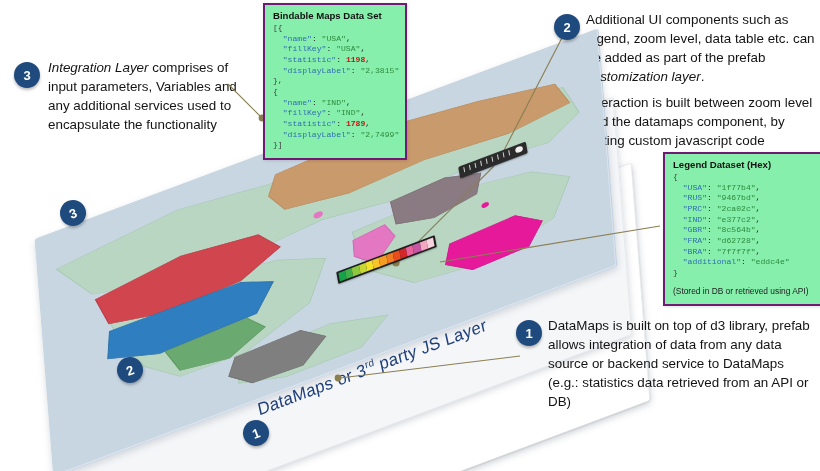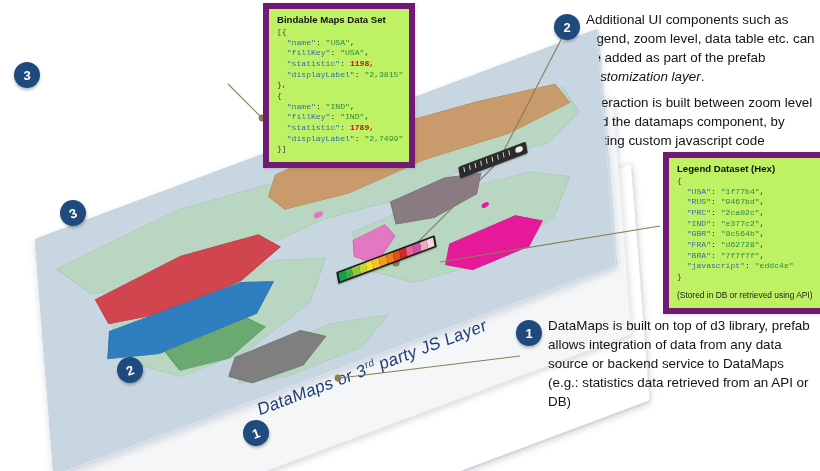--- a/index.html
+++ b/index.html
@@ -89,22 +89,22 @@
   }
   #note-3{left:48px;top:58px;width:210px;}
   #note-2a{left:586px;top:10px;width:230px;}
   #note-2b{left:586px;top:93px;width:230px;}
   #note-1{left:548px;top:316px;width:268px;}
   .note em{font-style:italic;}
 
   
   .codebox{
     position:absolute;
-    background:#bef264;
-    border:6px solid #701a75;
+    background:#86efac;
+    border:2px solid #701a75;
     box-shadow:1px 1px 3px rgba(0,0,0,.12);
     font-family:"Liberation Sans","DejaVu Sans",sans-serif;
     padding:5px 8px 7px 8px;
     z-index:30;
   }
   .codebox .cb-title{
     font-size:9.6px;font-weight:bold;color:#111;margin-bottom:2px;
   }
   .codebox pre{
     margin:0;font-family:"Liberation Mono","DejaVu Sans Mono",monospace;
@@ -300,26 +300,29 @@
   <div class="codebox" id="box-legend">
     <div class="cb-title">Legend Dataset (Hex)</div>
     <pre><span class="p">{</span>
   <span class="k">"<span>USA</span>"</span>: <span class="s">"<span>1f77b4</span>"</span>,
   <span class="k">"<span>RUS</span>"</span>: <span class="s">"<span>9467bd</span>"</span>,
   <span class="k">"<span>PRC</span>"</span>: <span class="s">"<span>2ca02c</span>"</span>,
   <span class="k">"<span>IND</span>"</span>: <span class="s">"<span>e377c2</span>"</span>,
   <span class="k">"<span>GBR</span>"</span>: <span class="s">"<span>8c564b</span>"</span>,
   <span class="k">"<span>FRA</span>"</span>: <span class="s">"<span>d62728</span>"</span>,
   <span class="k">"<span>BRA</span>"</span>: <span class="s">"<span>7f7f7f</span>"</span>,
-  <span class="k">"<span>javascript</span>"</span>: <span class="s">"<span>eddc4e</span>"</span>
+  <span class="k">"<span>additional</span>"</span>: <span class="s">"<span>eddc4e</span>"</span>
 <span class="p">}</span></pre>
     <div class="cb-foot">(Stored in DB or retrieved using API)</div>
   </div>
 
   <div class="badge" id="badge-3-note">3</div>
+  <div class="note" id="note-3">
+    <em>Integration Layer</em><span> comprises of input parameters, Variables and any additional services used to encapsulate the functionality</span>
+  </div>
 
   <div class="badge" id="badge-2-note">2</div>
   <div class="note" id="note-2a">
     <span>Additional UI components such as legend, zoom level, data table etc. can be added as part of the prefab </span><em>customization layer</em><span>.</span>
   </div>
   <div class="note" id="note-2b">Interaction is built between zoom level and the datamaps component, by writing custom javascript code</div>
 
   <div class="badge" id="badge-1-note">1</div>
   <div class="note" id="note-1">DataMaps is built on top of d3 library, prefab allows integration of data from any data source or backend service to DataMaps (e.g.: statistics data retrieved from an API or DB)</div>
 

